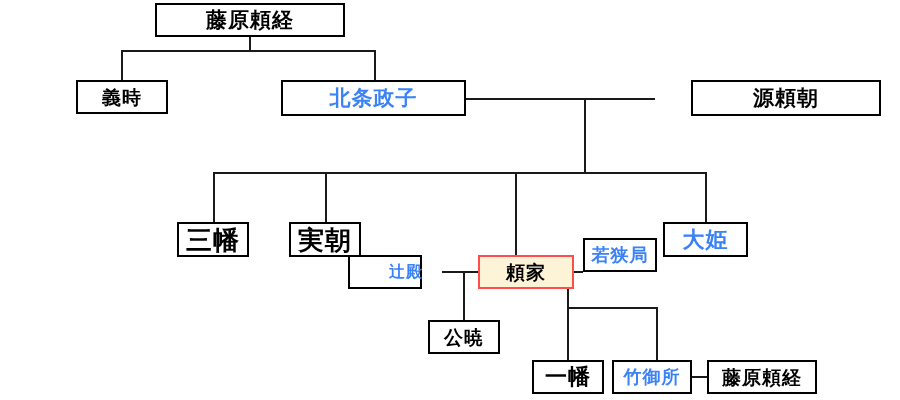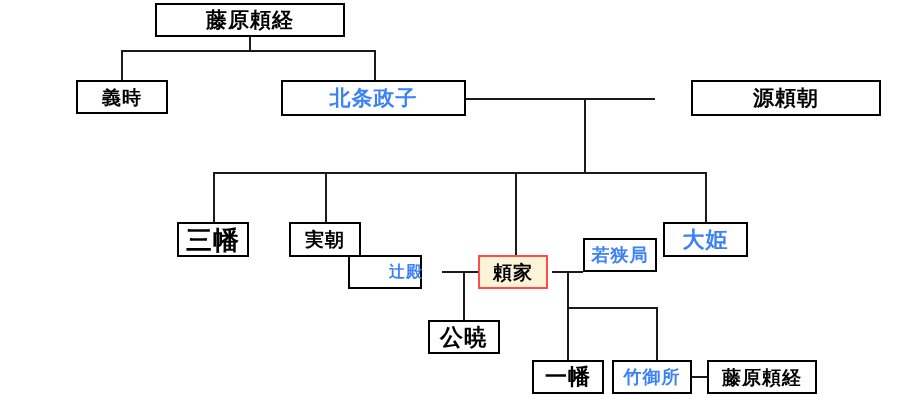--- a/index.html
+++ b/index.html
@@ -68,22 +68,22 @@
     <div class="edge v" style="left: 567px; top: 271px; height: 36px;"></div>
     <div class="edge h" style="left: 567px; top: 307px; width: 91px;"></div>
     <div class="edge v" style="left: 567px; top: 307px; height: 53px;"></div>
     <div class="edge v" style="left: 656px; top: 307px; height: 53px;"></div>
     <div class="edge h" style="left: 692px; top: 376px; width: 15px;"></div>
     <div class="node" style="left: 155px; top: 3px; width: 190px; height: 34px; font-size: 21px;">藤原頼経</div>
     <div class="node" style="left: 76px; top: 80px; width: 92px; height: 34px; font-size: 19px;">義時</div>
     <div class="node red-text" style="left: 281px; top: 80px; width: 185px; height: 36px; font-size: 21px;">北条政子</div>
     <div class="node" style="left: 655px; top: 80px; width: 190px; height: 36px; font-size: 21px; margin-left: 36px;">源頼朝</div>
     <div class="node" style="left: 177px; top: 222px; width: 72px; height: 35px; font-size: 26px;">三幡</div>
-    <div class="node" style="left: 289px; top: 222px; width: 72px; height: 35px; font-size: 19px; font-family: Liberation Serif, serif;">実朝</div>
+    <div class="node" style="left: 289px; top: 222px; width: 72px; height: 35px; font-size: 26px;">実朝</div>
     <div class="node red-text" style="left: 663px; top: 222px; width: 85px; height: 35px; font-size: 22px;">大姫</div>
     <div class="node red-text" style="left: 348px; top: 255px; width: 74px; height: 34px; font-size: 16px; padding-left: 42px;">辻殿</div>
-    <div class="node highlight" style="left: 478px; top: 255px; width: 70px; height: 34px; font-size: 19px;">頼家</div>
+    <div class="node highlight" style="left: 478px; top: 255px; width: 96px; height: 34px; font-size: 19px;">頼家</div>
     <div class="node red-text" style="left: 583px; top: 238px; width: 74px; height: 34px; font-size: 18px;">若狭局</div>
-    <div class="node" style="left: 428px; top: 320px; width: 72px; height: 34px; font-size: 23px;">公暁</div>
+    <div class="node" style="left: 428px; top: 320px; width: 72px; height: 34px; font-size: 19px;">公暁</div>
     <div class="node" style="left: 532px; top: 360px; width: 72px; height: 34px; font-size: 22px;">一幡</div>
     <div class="node red-text" style="left: 612px; top: 360px; width: 80px; height: 34px; font-size: 18px;">竹御所</div>
     <div class="node" style="left: 707px; top: 360px; width: 110px; height: 34px; font-size: 19px;">藤原頼経</div>
   </div>
 
 </body></html>

